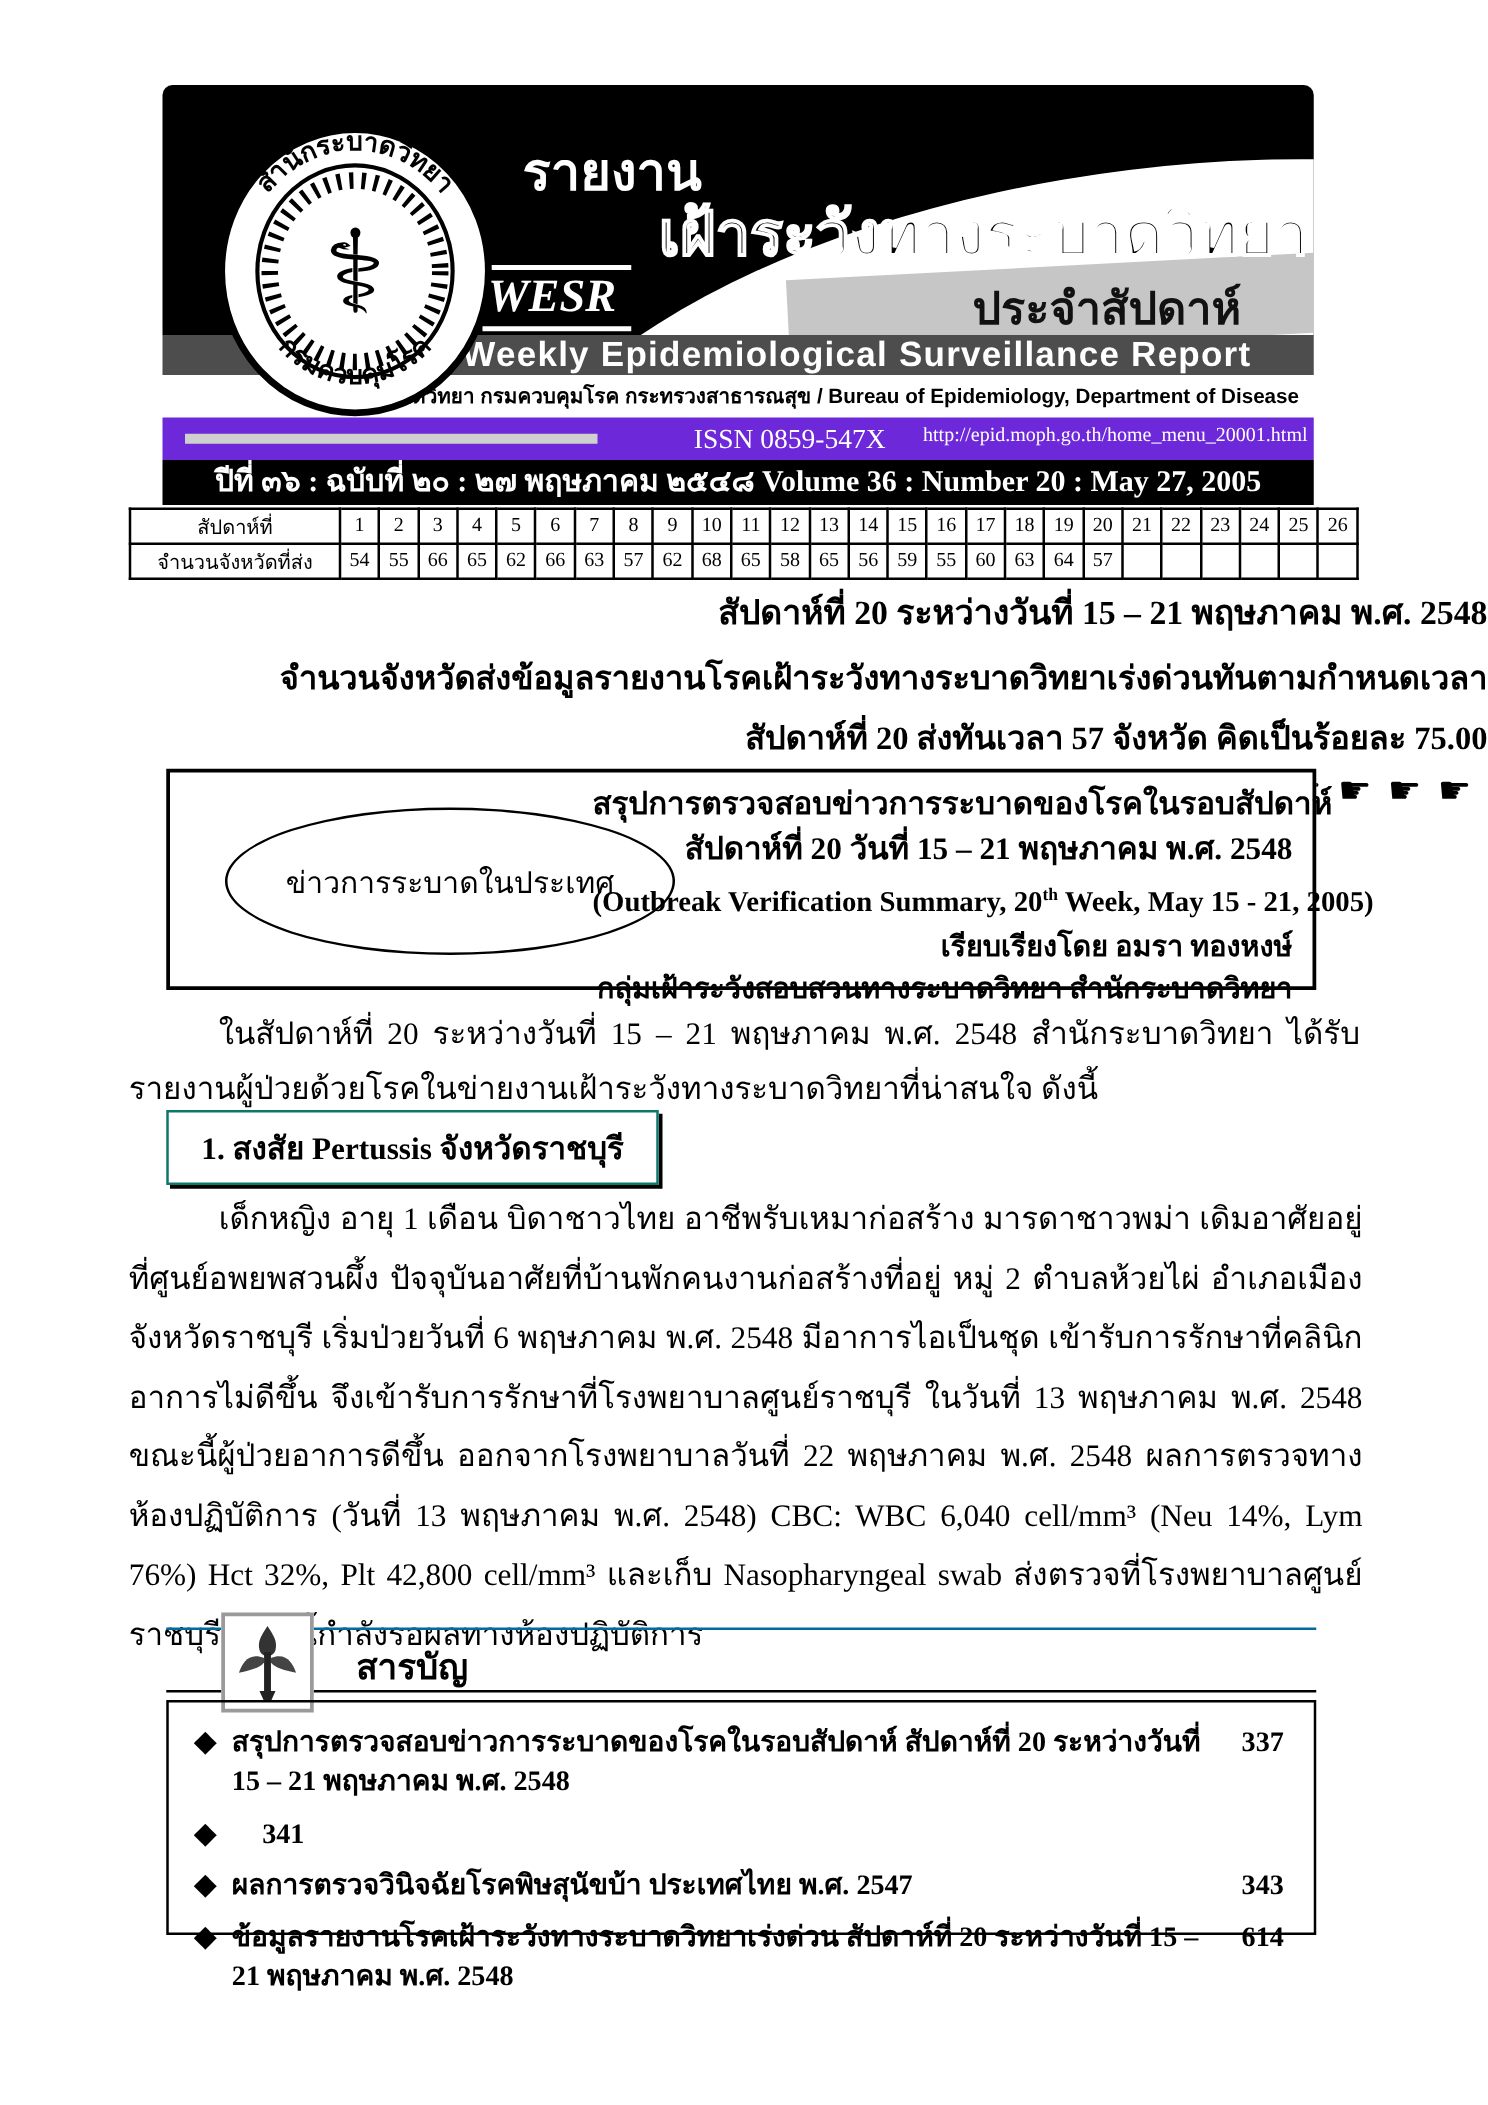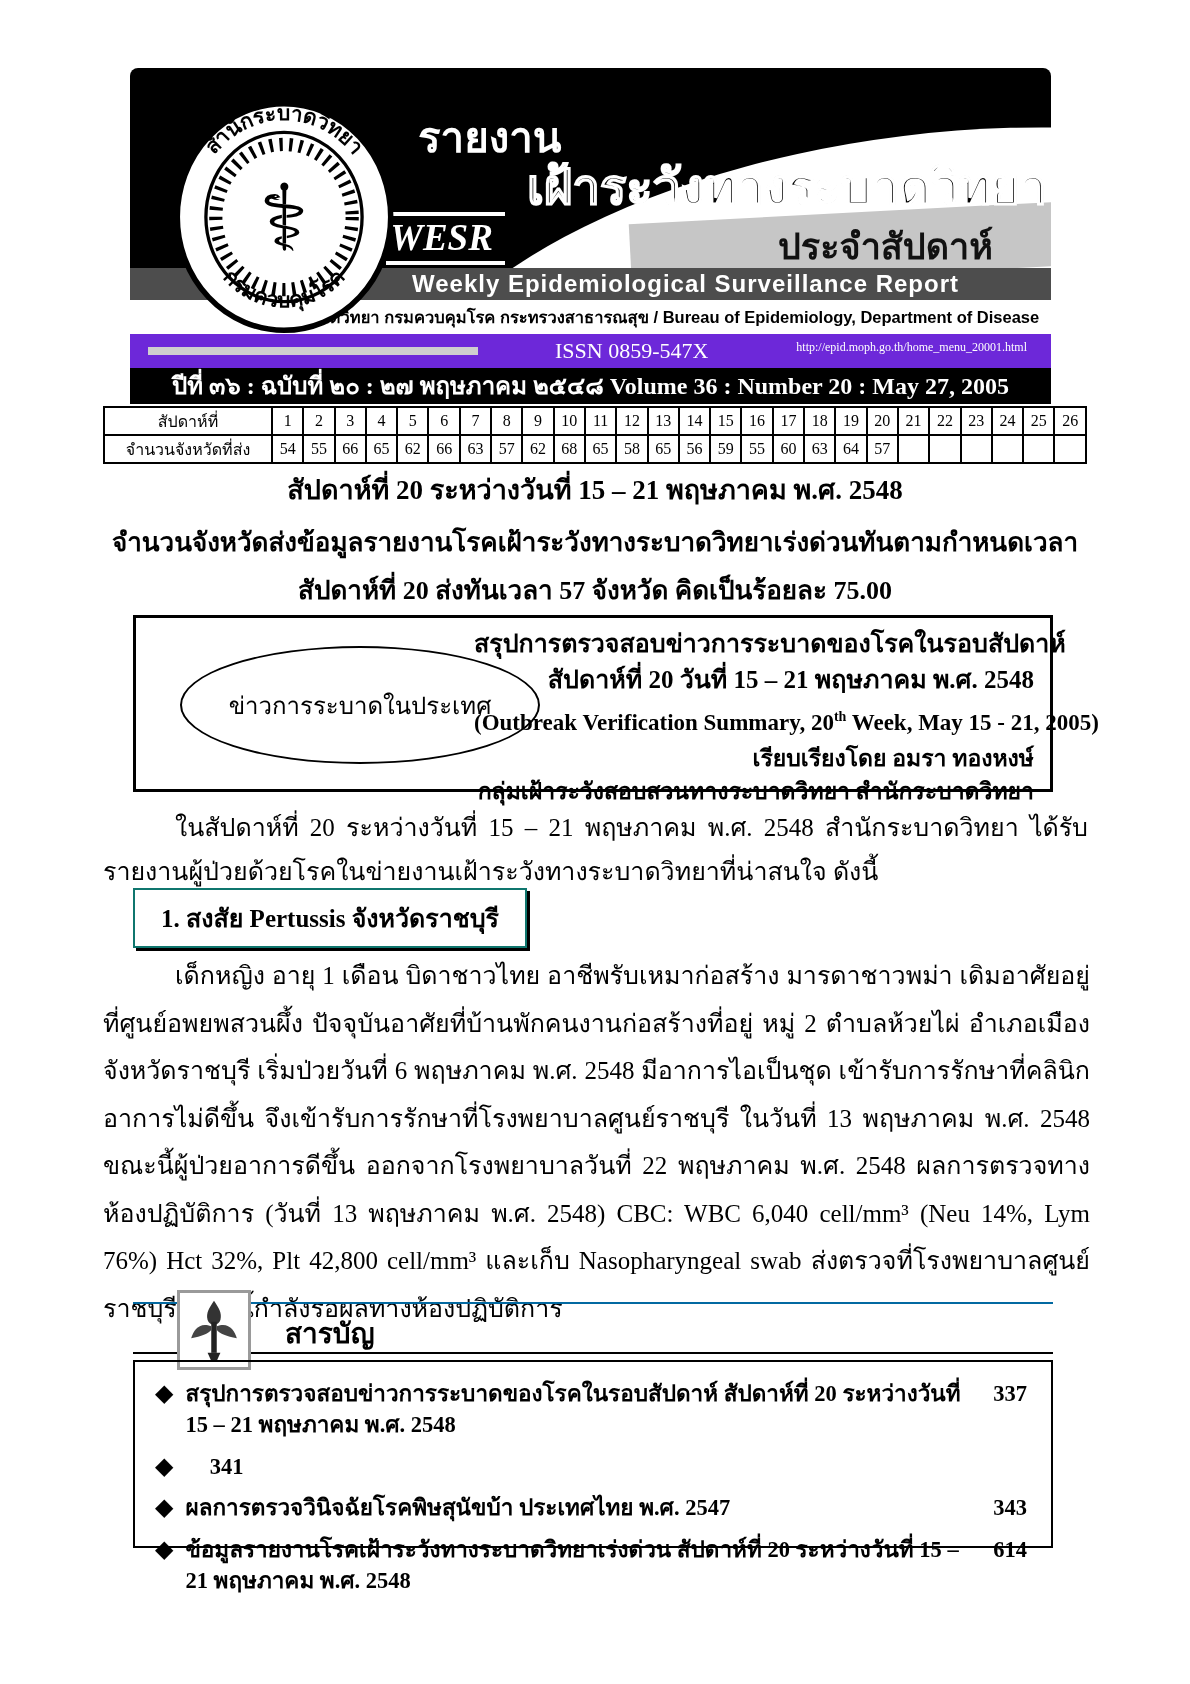--- a/index.html
+++ b/index.html
@@ -9,39 +9,39 @@
   
   .header { position:absolute; left:130px; top:68px; width:921px; }
   .hdr-black { position:relative; height:200px; background:#000; overflow:hidden; border-radius:8px 8px 0 0; }
   .swoosh-white { position:absolute; left:255px; top:66px; width:1100px; height:520px; background:#fff; border-radius:50%; transform:rotate(-7deg); }
   .swoosh-gray { position:absolute; left:500px; top:140px; width:620px; height:64px; background:#c6c6c6; transform:rotate(-3deg); }
   .hdr-report { position:absolute; left:258px; top:36px; color:#fff; font-size:42px; font-weight:bold; z-index:3;margin-left:30px; }
   .hdr-title { position:absolute; right:4px; top:80px; color:#000; font-size:49px; font-weight:bold; z-index:3; -webkit-text-stroke:1.5px #fff; white-space:nowrap; }
   .hdr-wesr { position:absolute; left:256px; top:144px; color:#fff; font-size:37px; font-style:italic; font-weight:bold; border-top:4px solid #fff; border-bottom:4px solid #fff; padding:0 12px 2px 4px; z-index:3; }
   .hdr-sub { position:absolute; right:58px; top:150px; color:#111; font-size:36px; font-weight:bold; z-index:3; }
 
-  .band-english { height:32px; background:#4d4d4d; color:#fff; font-family:"Liberation Sans","DejaVu Sans",sans-serif; font-weight:bold; font-size:24px; line-height:32px; text-align:center; padding-left:190px; letter-spacing:1px; }
+  .band-english { height:32px; background:#4d4d4d; color:#fff; font-family:"Liberation Sans","DejaVu Sans",sans-serif; font-weight:bold; font-size:28px; line-height:32px; text-align:center; padding-left:190px; letter-spacing:1px; }
   .band-bureau { height:34px; background:#fff; color:#000; font-family:"Liberation Sans","DejaVu Sans",sans-serif; font-weight:bold; font-size:16.5px; line-height:34px; text-align:center; padding-left:110px; }
   .band-issn { position:relative; height:34px; background:#6d28d9; color:#fff; }
   .issn-bar { position:absolute; left:18px; top:13px; width:330px; height:8px; background:#cfcfcf; }
   .issn-text { position:absolute; left:425px; top:4px; font-size:22px; }
-  .issn-url { position:absolute; right:24px; top:6px; font-size:12px;text-align:center; }
+  .issn-url { position:absolute; right:5px; top:6px; font-size:16px;text-align:center; }
   .band-volume { height:36px; background:#000; color:#fff; font-size:24px; font-weight:bold; line-height:36px; text-align:center; }
 
   .logo { position:absolute; left:44px; top:32px; width:220px; height:234px; z-index:6; }
   .logo svg { width:100%; height:100%; }
 
   
   .week-table-wrap { position:absolute; left:103px; top:406px; width:984px; }
   table.week-table { width:100%; border-collapse:collapse; table-layout:fixed; }
   table.week-table td { border:2px solid #000; height:28px; text-align:center; font-size:16px; padding:0 1px; }
   td.wt-label { text-align:left; padding-left:6px; font-size:18px; }
 
   
-  .summary-block { position:absolute; left:0; top:468px; width:1190px; text-align:center; }
+  .summary-block { position:absolute; left:0; top:468px; width:1190px; text-align:right; }
   .sum-line1 { font-size:27px; font-weight:bold; margin-bottom:10px; }
   .sum-line2 { font-size:26px; font-weight:bold; margin-bottom:7px; }
   .sum-line3 { font-size:26px; font-weight:bold; margin-bottom:6px; }
   .hands-row { font-family:"DejaVu Sans",sans-serif; font-size:30px; letter-spacing:13px; line-height:34px; color:#000; }
 
   
   .outbreak-box { position:absolute; left:133px; top:615px; width:920px; height:177px; border:3px solid #000; background:#fff; }
   .oval-label { position:absolute; left:44px; top:28px; width:360px; height:118px; border:2px solid #000; border-radius:50%; display:flex; align-items:center; justify-content:center; font-size:24px; }
   .ob-text { position:absolute; right:16px; top:8px; width:560px; text-align:right; }
   .ob-line { font-size:25px; font-weight:bold; line-height:36px; white-space:nowrap; }

